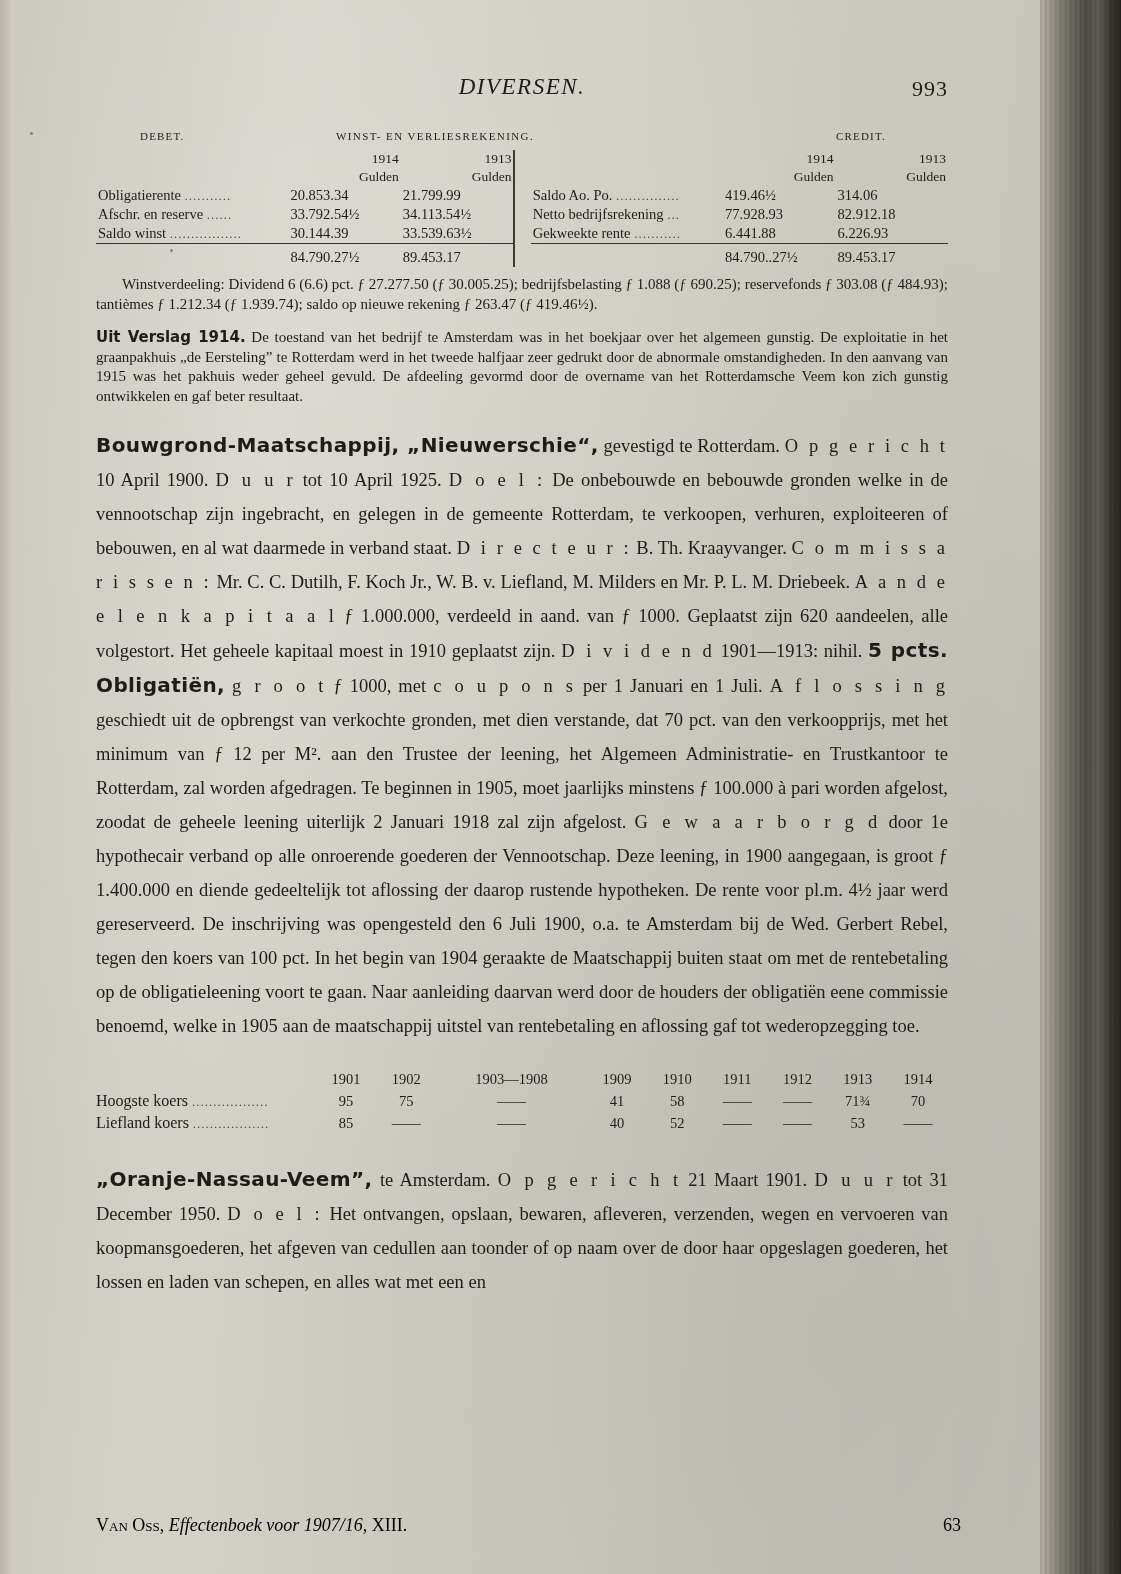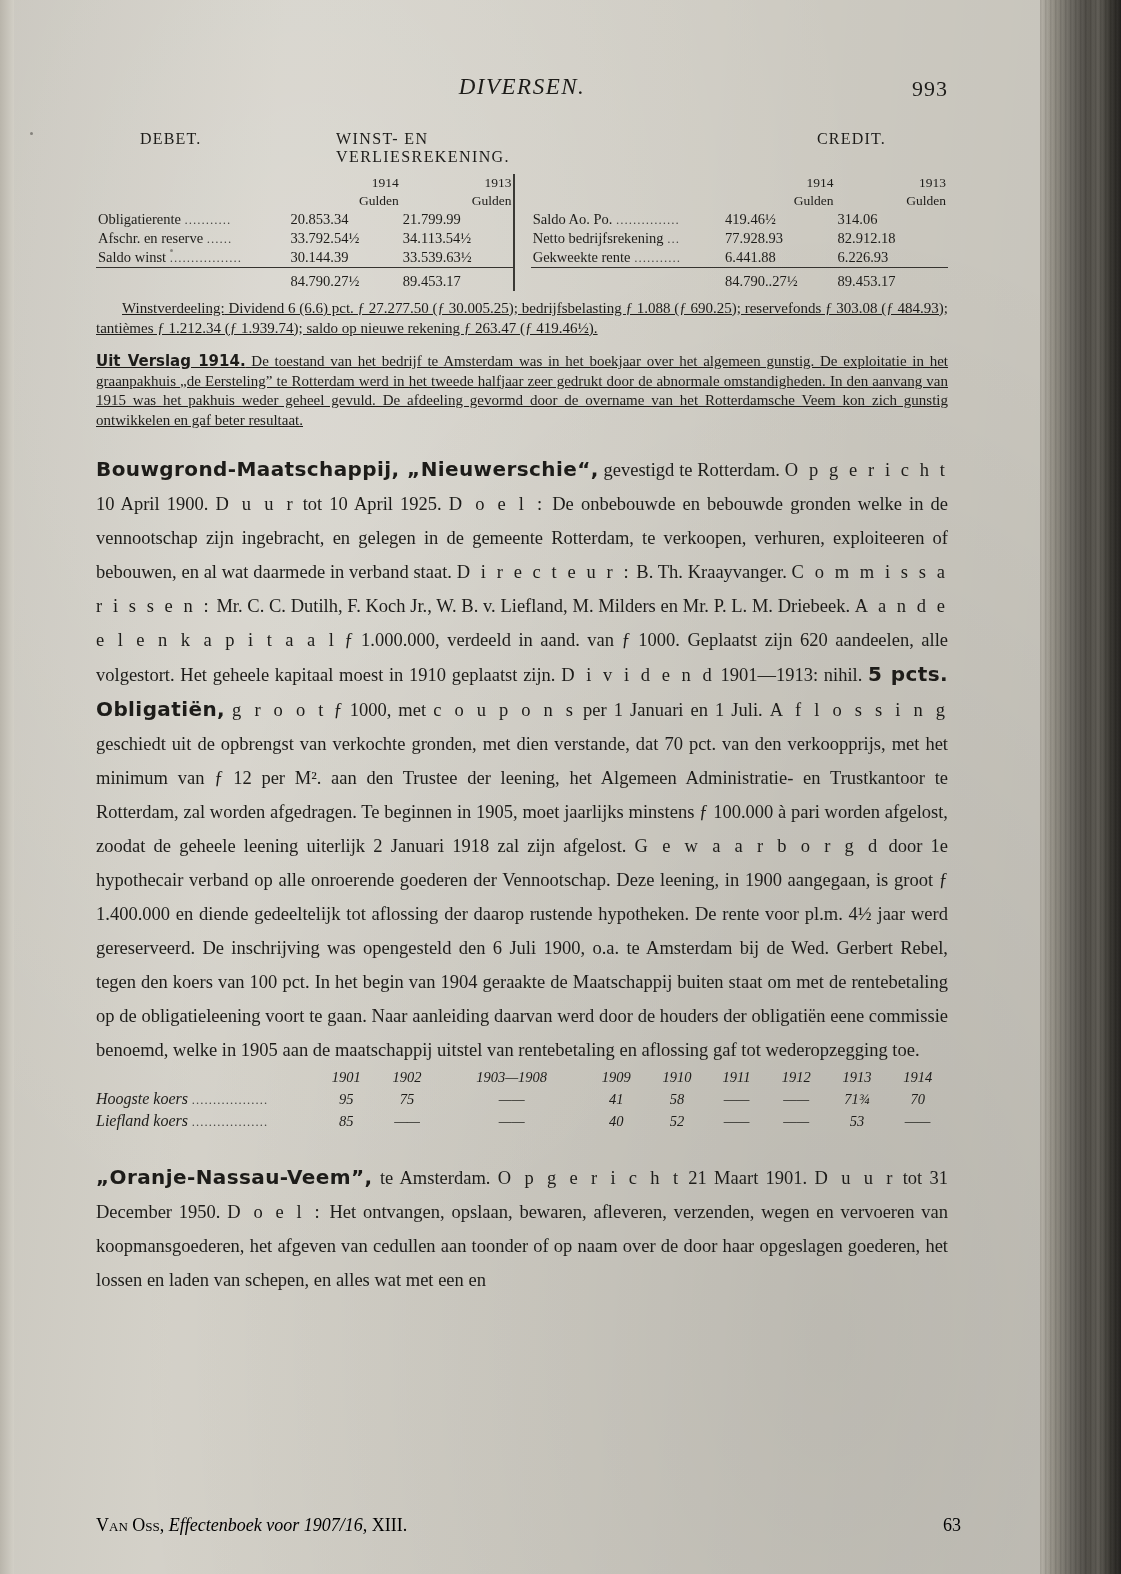--- a/index.html
+++ b/index.html
@@ -89,21 +89,21 @@
     letter-spacing: 1px;
   }
   
   .ledger {
     margin-top: 14px;
     font-size: 14.5px;
     position: relative;
   }
   .ledger-head {
     display: flex;
-    font-size: 16px;
+    font-size: 11px;
     letter-spacing: 1.2px;
     margin-bottom: 8px;
     justify-content: center;
   }
   .lh-debet { width: 196px; padding-left: 44px; }
   .lh-wv { width: 270px; letter-spacing: 1.4px;}
   .lh-credit { flex: 1; text-align: right; padding-right: 62px; letter-spacing:1.2px;}
   table.ledger-tbl {
     border-collapse: collapse;
     width: 100%;
@@ -118,21 +118,20 @@
   .num { width: 86px; }
   .vline { border-left: 2px solid #3a3935; width: 8px; }
   .yr { text-align: right; font-size: 13.5px; }
   .rule-row td { border-top: 1px solid #35332f; height: 2px; padding: 0;}
   .tot td { padding-top: 6px; }
   p.small {
     margin: 8px 0 0 0;
     font-size: 15px;
     line-height: 19.5px;
     text-align: justify;
-    text-decoration: underline;
   }
   p.tight { margin-top: 14px; }
   .indent { text-indent: 26px; }
   .sp { letter-spacing: 2.5px; }
   .heading-run {
     font-family: "DejaVu Sans", sans-serif;
     font-weight: bold;
     font-size: 20px;
     letter-spacing: 0.4px;
   }
@@ -143,24 +142,24 @@
   }
   .maintext {
     font-size: 18.5px;
     line-height: 34px;
     text-align: justify;
     margin: 32px 0 0 0;
   }
   .maintext .sp { letter-spacing: 3px; }
   
   .koers {
+    margin-top: 26px;
     font-size: 14.5px;
     width: 100%;
     border-collapse: collapse;
-    font-style: italic;
   }
   .koers td, .koers th {
     font-weight: normal;
     text-align: center;
     padding: 2px 0;
     white-space: nowrap;
   }
   .koers td.lbl {
     text-align: left;
     width: 220px;

